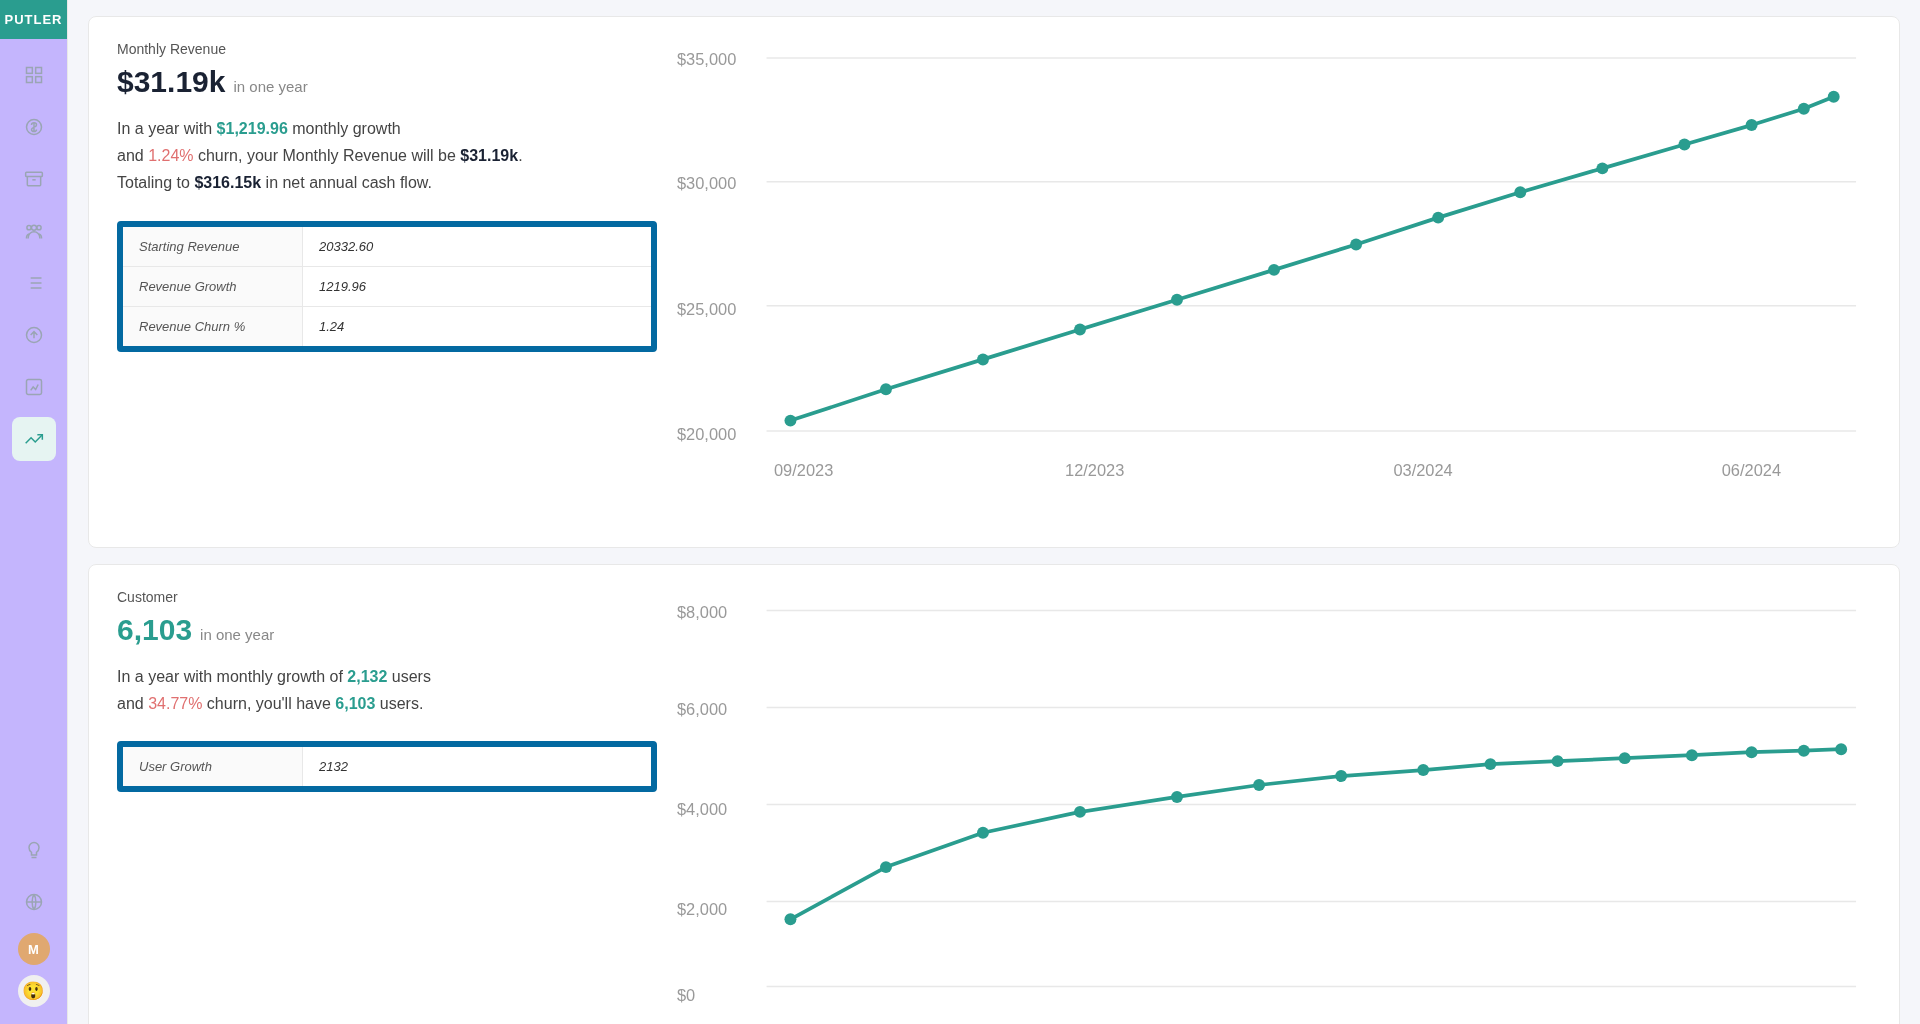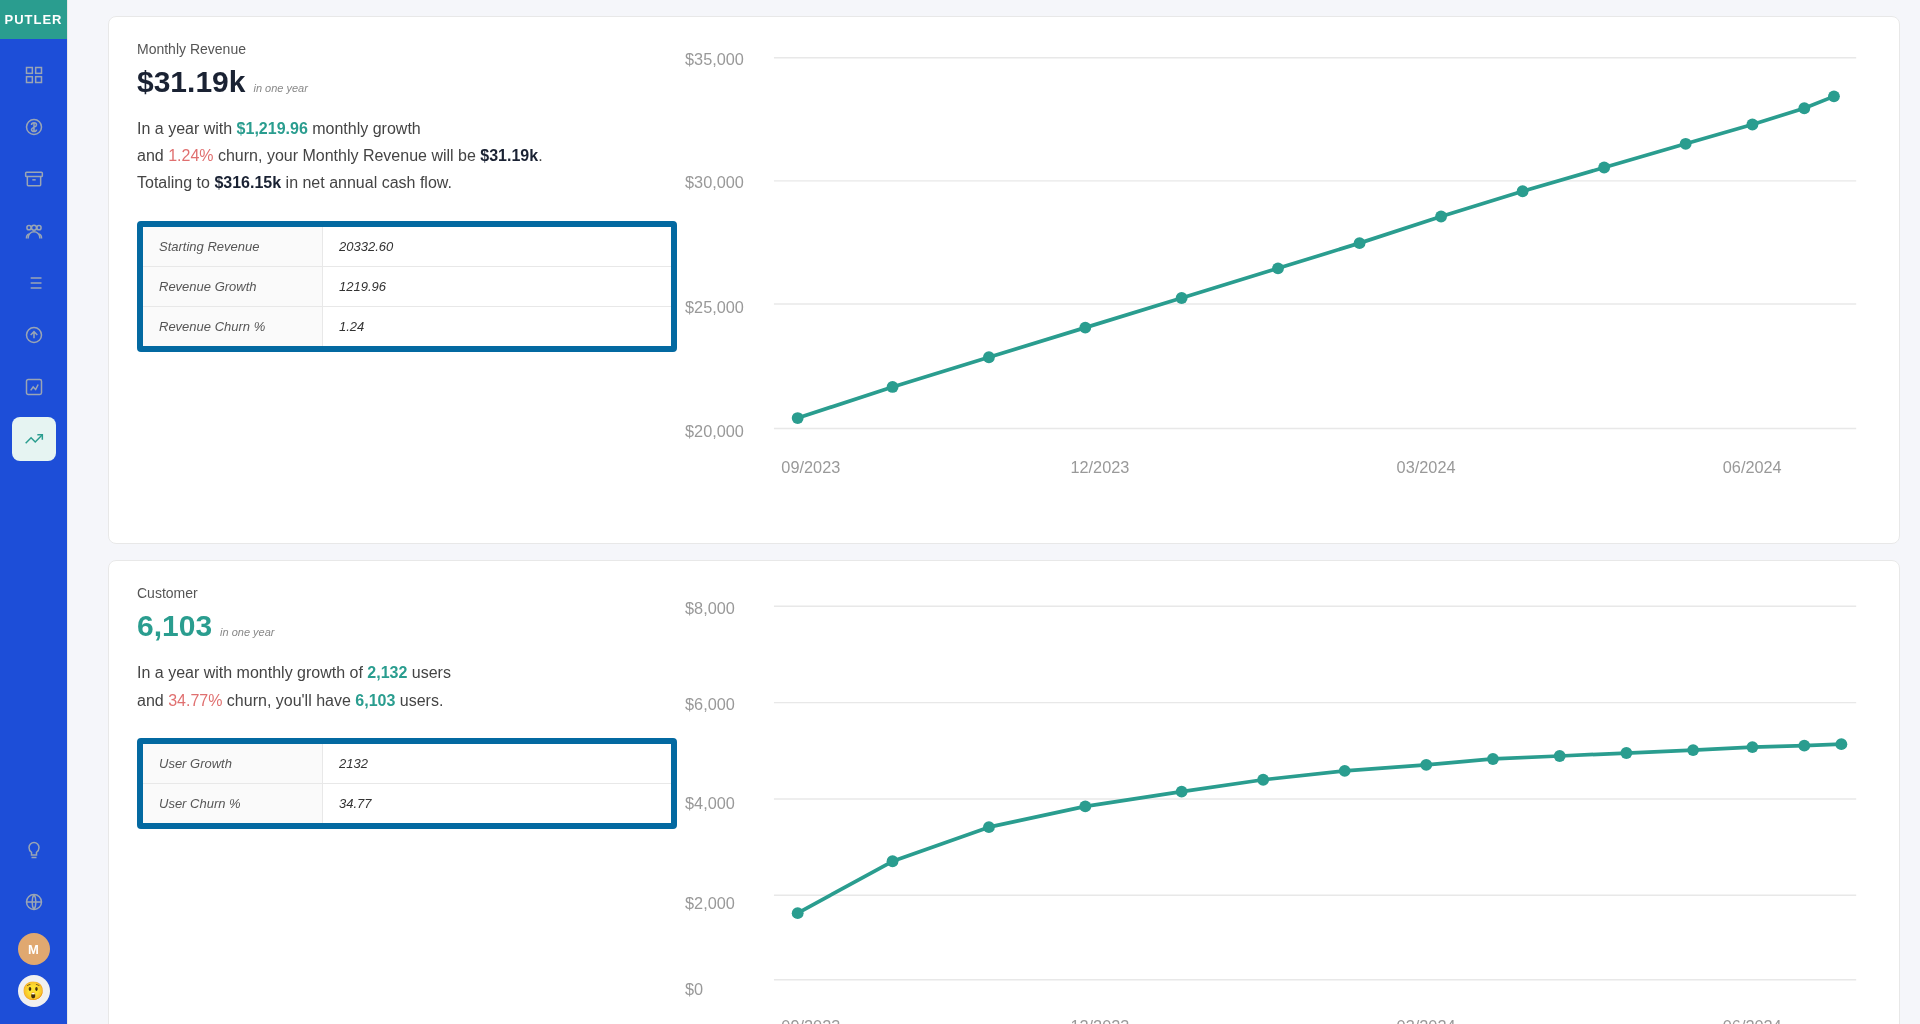--- a/index.html
+++ b/index.html
@@ -1,21 +1,21 @@
 <!DOCTYPE html>
 <html><head>
   <meta charset="utf-8">
   <style>
     * { box-sizing: border-box; margin: 0; padding: 0; }
     body { font-family: -apple-system, BlinkMacSystemFont, 'Segoe UI', sans-serif; background: #f5f6fa; display: flex; height: 100vh; overflow: hidden; }
 
     
     .sidebar {
       width: 68px;
-      background: #1d4ed8;
+      background: #c4b5fd;
       border-right: 1px solid #e8e8e8;
       display: flex;
       flex-direction: column;
       align-items: center;
       padding-top: 0;
       flex-shrink: 0;
     }
     .sidebar-logo {
       width: 100%;
       background: #2a9d8f;
@@ -74,22 +74,21 @@
       gap: 16px;
     }
 
     
     .card {
       background: #fff;
       border-radius: 8px;
       border: 1px solid #e8e8e8;
       padding: 24px 28px;
       display: flex;
-      gap: 8px;
-      margin-left: 20px;
+      gap: 20px;
     }
     .card-left {
       width: 540px;
       flex-shrink: 0;
     }
     .card-right {
       flex: 1;
       position: relative;
     }
 
@@ -102,24 +101,23 @@
     .card-big-value {
       font-size: 30px;
       font-weight: 700;
       color: #1a2233;
       display: flex;
       align-items: baseline;
       gap: 8px;
       margin-bottom: 16px;
     }
     .card-big-value .in-one-year {
-      font-size: 11px;
+      font-size: 15px;
       color: #888;
       font-weight: 400;
-      font-style: italic;
     }
     .card-description {
       font-size: 16px;
       color: #444;
       line-height: 1.7;
       margin-bottom: 24px;
     }
     .highlight-teal { color: #2a9d8f; font-weight: 600; }
     .highlight-red { color: #e07070; font-weight: 400; }
     .highlight-dark { color: #1a2233; font-weight: 700; }
@@ -315,24 +313,20 @@
         <span class="in-one-year">in one year</span>
       </div>
       <div class="card-description">
         <span>In a year with monthly growth of </span><span class="highlight-teal">2,132</span><span> users</span><br>
         <span>and </span><span class="highlight-red">34.77%</span><span> churn, you'll have </span><span class="highlight-teal">6,103</span><span> users.</span>
       </div>
       <div class="fields-table">
         <div class="field-row">
           <div class="field-label">User Growth</div>
           <div class="field-value">2132</div>
-        </div>
-        <div class="field-row">
-          <div class="field-label">User Churn %</div>
-          <div class="field-value">34.77</div>
         </div>
       </div>
     </div>
     <div class="card-right">
       <svg class="chart" viewBox="0 0 800 340" preserveAspectRatio="xMidYMid meet">
 
         <text x="0" y="18" class="chart-label">$8,000</text>
         <text x="0" y="83" class="chart-label">$6,000</text>
         <text x="0" y="150" class="chart-label">$4,000</text>
         <text x="0" y="217" class="chart-label">$2,000</text>

